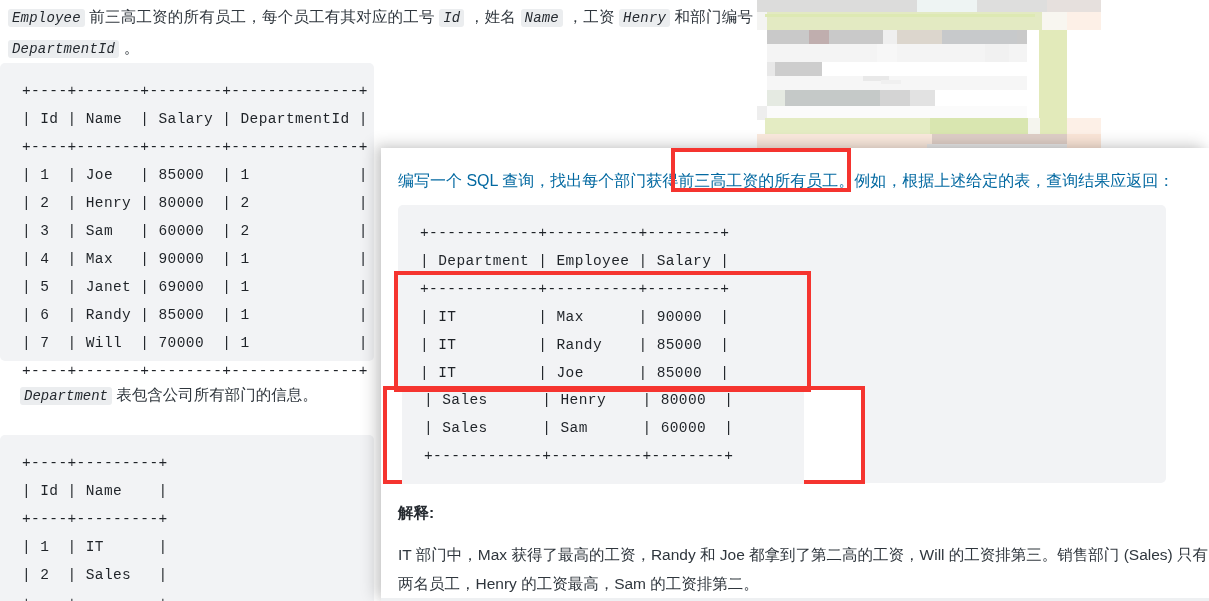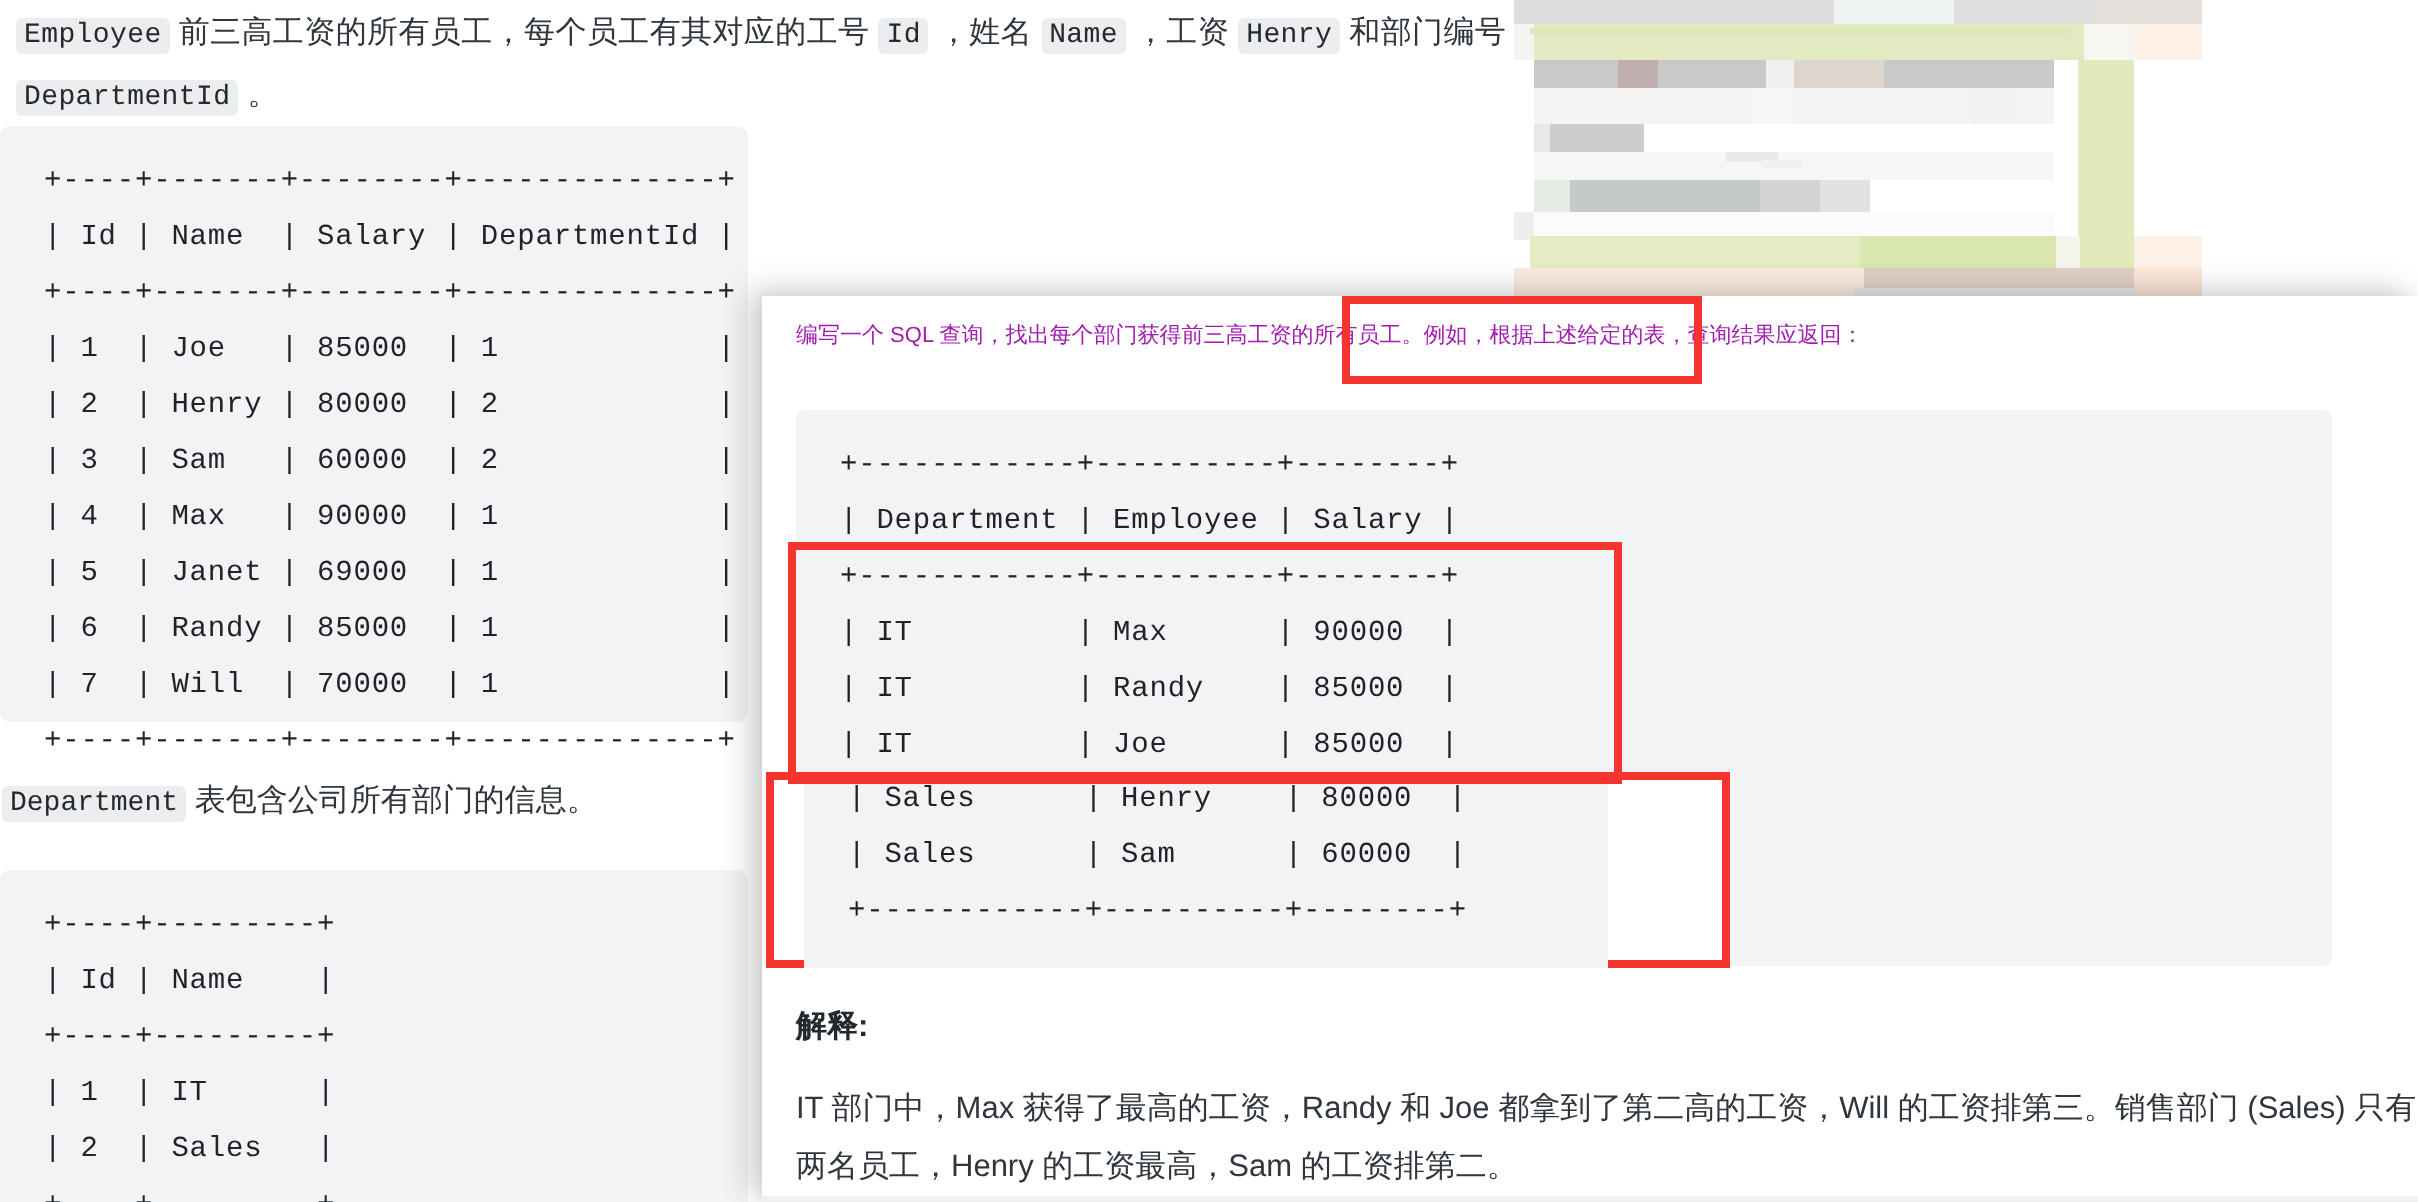--- a/index.html
+++ b/index.html
@@ -27,38 +27,39 @@
     color:#2f363d;
     letter-spacing:.2px;
   }
   .chip{
     font-family:"Liberation Mono","DejaVu Sans Mono",monospace;
     background:#ebedef;
     border-radius:3px;
     padding:1px 4px;
     font-size:14px;
     color:#24292f;
+    font-style:italic;
   }
 
   .codeblock{
     position:absolute;
     background:#f2f3f5;
     border-radius:5px;
     font-family:"Liberation Mono","DejaVu Sans Mono",monospace;
     font-size:14.5px;
     line-height:28px;
     color:#1f2328;
     white-space:pre;
     letter-spacing:.4px;
   }
 
   #code-employee{ left:0px; top:63px; width:374px; height:298px; padding:14px 0 14px 22px; }
   #dept-para{
-    position:absolute; left:1px; top:386px; width:360px;
-    font-size:15.5px; line-height:30px; color:#2f363d;
+    position:absolute; left:20px; top:386px; width:360px;
+    font-size:15.5px; line-height:18px; color:#2f363d;
   }
   #code-department{ left:0px; top:435px; width:374px; height:180px; padding:14px 0 14px 22px; }
 
   
   #blur-region{
     position:absolute; left:757px; top:0; width:452px; height:148px;
     overflow:hidden;
     background:#ffffff;
   }
   .bl{ position:absolute; }
@@ -66,22 +67,22 @@
   
   #overlay-card{
     position:absolute;
     left:381px; top:148px;
     width:828px; height:453px;
     background:#ffffff;
     box-shadow:-7px -4px 14px rgba(0,0,0,0.16), 0 2px 10px rgba(0,0,0,0.10);
     overflow:hidden;
   }
   #card-intro{
-    position:absolute; left:17px; top:6px; width:805px;
-    font-size:11px; line-height:29px; color:#a21caf;
+    position:absolute; left:17px; top:18px; width:805px;
+    font-size:16px; line-height:29px; color:#0369a1;
     white-space:nowrap;
   }
   #code-result{
     left:17px; top:57px; width:768px; height:278px;
     padding:14px 0 14px 22px;
   }
   #explain-title{
     position:absolute; left:17px; top:355px;
     font-size:15.5px; font-weight:bold; color:#24292f;
   }

